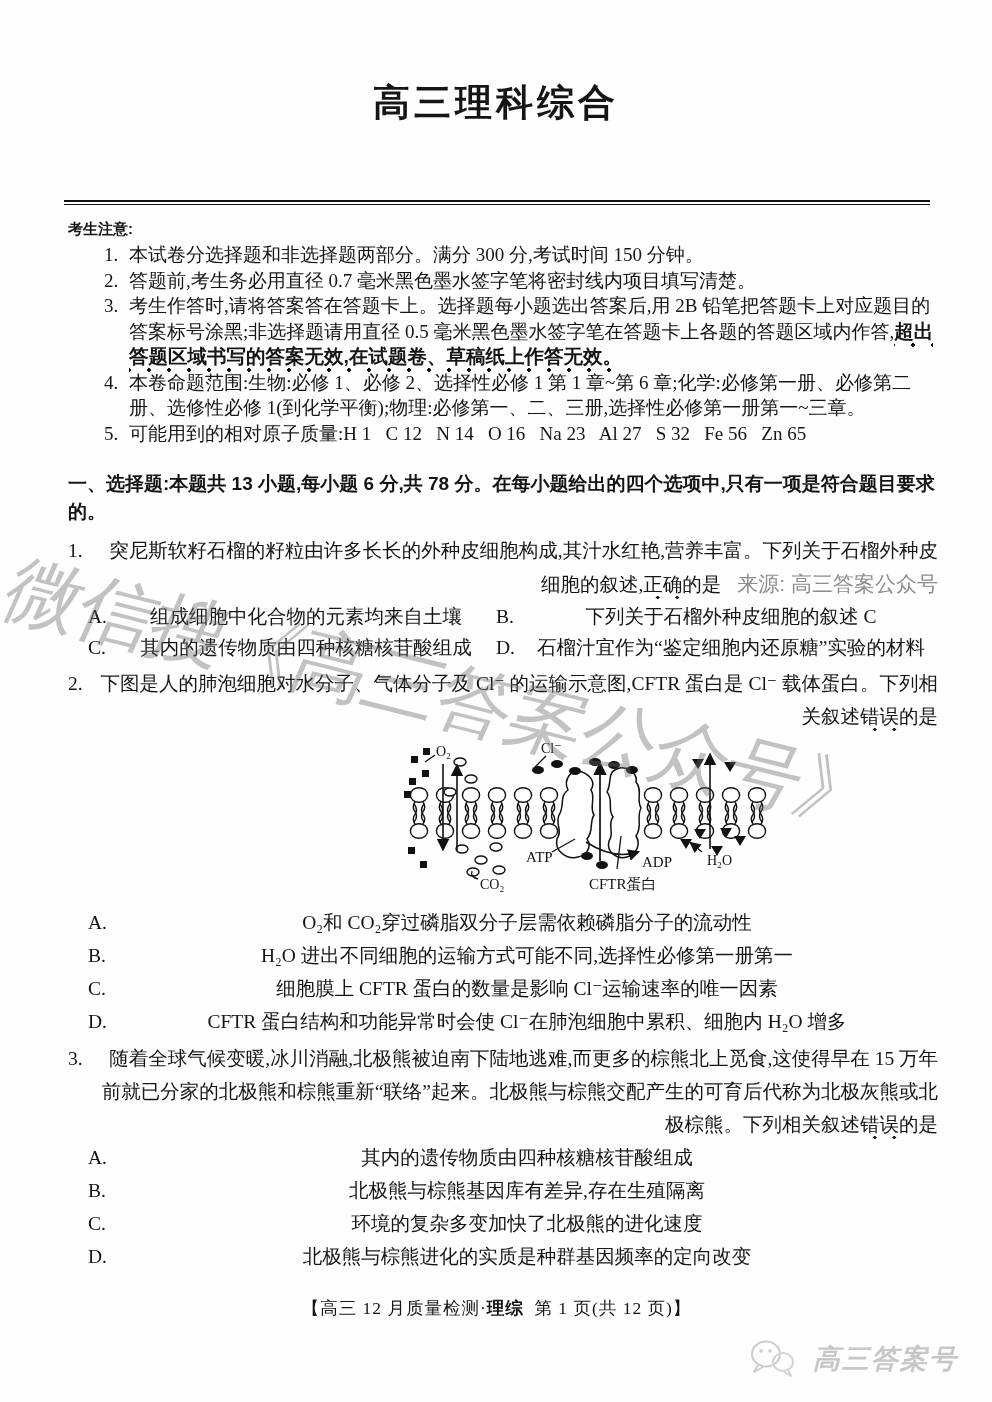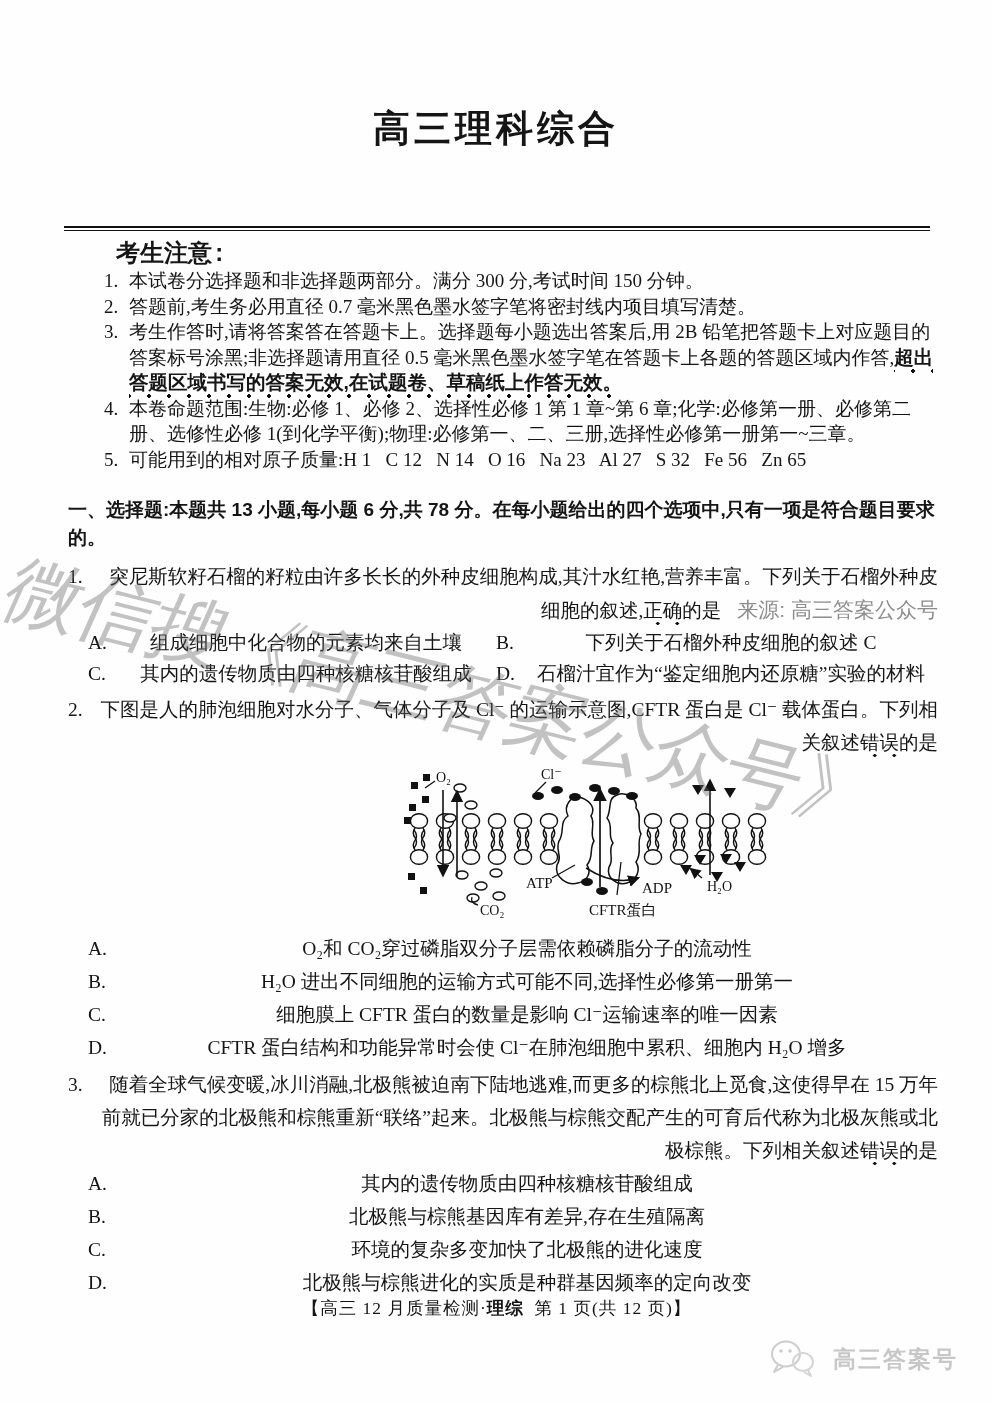--- a/index.html
+++ b/index.html
@@ -6,36 +6,36 @@
   html,body { margin:0; padding:0; background:#ffffff; }
   .page {
     position: relative;
     width: 992px; height: 1402px;
     background: #fefefe;
     overflow: hidden;
     font-family: "Liberation Serif", "DejaVu Serif", serif;
     color: #151515;
   }
   .title {
-    padding-top: 104px;
+    padding-top: 78px;
     text-align: center;
     font-size: 37px;
     font-weight: bold;
     letter-spacing: 4px;
   }
   .double-rule {
     margin: 72px 62px 0 64px;
     height: 5px;
     border-top: 2.5px solid #111;
     border-bottom: 1.5px solid #111;
   }
   .notice { margin: 10px 58px 0 68px; font-size: 19px; }
   .notice-heading {
-    font-family: Liberation Mono, monospace;
-    font-weight: bold; font-size: 24px; line-height: 27px; margin-left: 48px;
+    font-family: Liberation Sans, sans-serif;
+    font-weight: bold; font-size: 15px; line-height: 27px;
   }
   .notice-item { display: flex; margin-left: 36px; line-height: 25.5px; }
   .n-no { flex: none; width: 25px; }
   .n-text { flex: 1; }
   .n-bold {
     font-family: "Liberation Sans", "DejaVu Sans", sans-serif;
     font-weight: bold; font-size: 19.5px;
   }
   .pre { white-space: pre-wrap; }
   .dots-under {
@@ -89,21 +89,21 @@
     text-align: center; font-size: 17.5px; letter-spacing: 1px;
   }
   .footer .subj { font-family: "Liberation Sans", "DejaVu Sans", sans-serif; font-weight: bold; }
   .corner-logo {
     position: absolute; right: 34px; top: 1336px;
     display: flex; align-items: center;
     color: #c7c7c7;
   }
   .corner-logo-text {
     font-family: "Liberation Sans", "DejaVu Sans", sans-serif;
-    font-weight: bold; font-size: 23px; margin-left: 15px; letter-spacing: 2px;
+    font-weight: bold; font-size: 27px; margin-left: 15px; letter-spacing: 2px; font-style: italic;
   }
   svg text { font-family: "Liberation Serif", "DejaVu Serif", serif; }
 </style>
 </head>
 <body>
 
 <div class="page">
 
   <div class="watermark">微信搜《高三答案公众号》</div>
 

